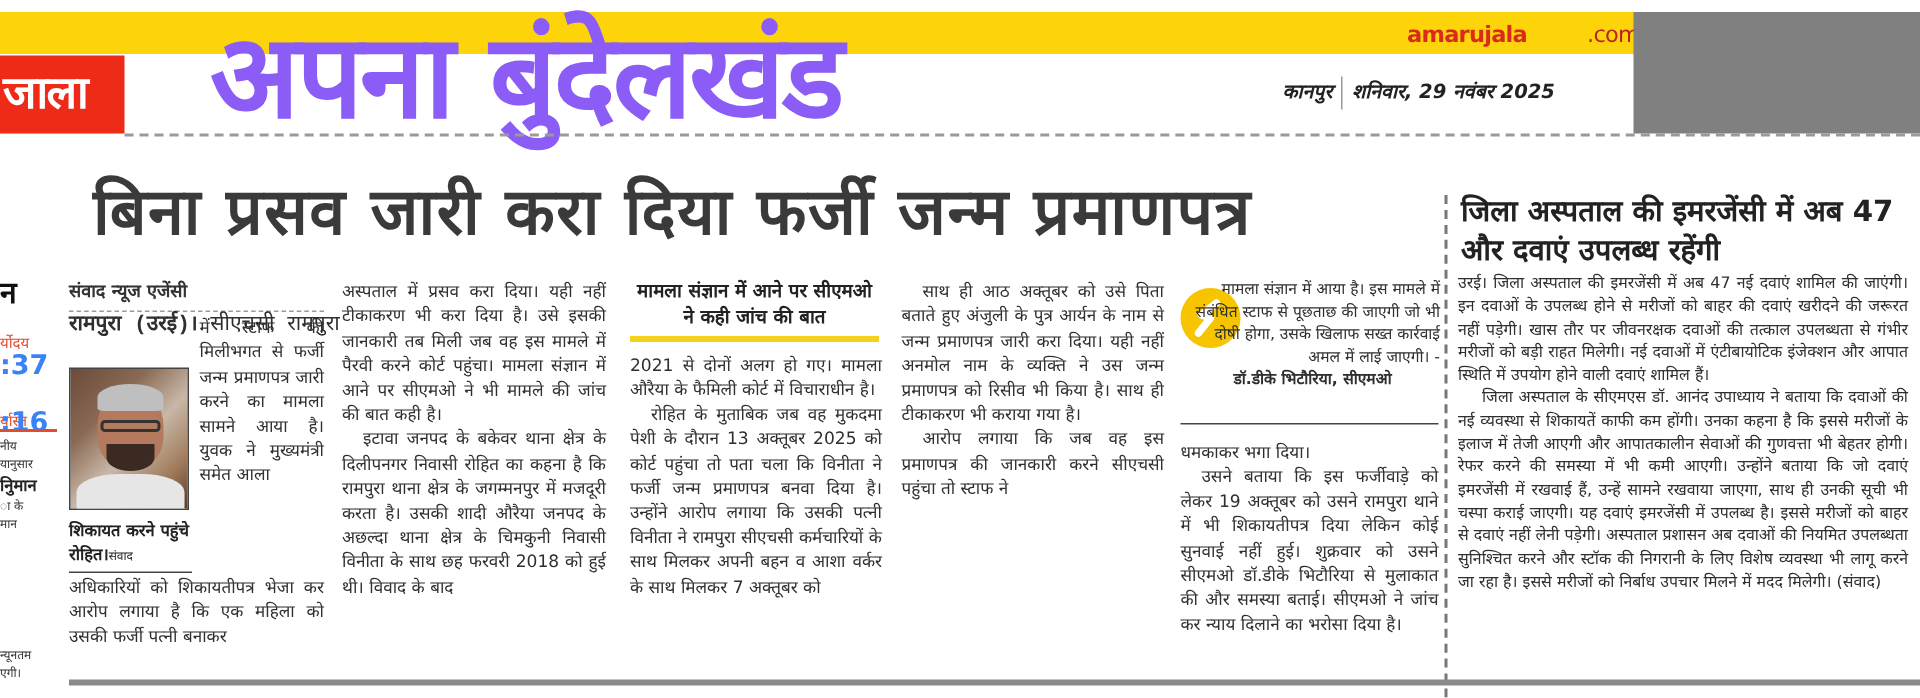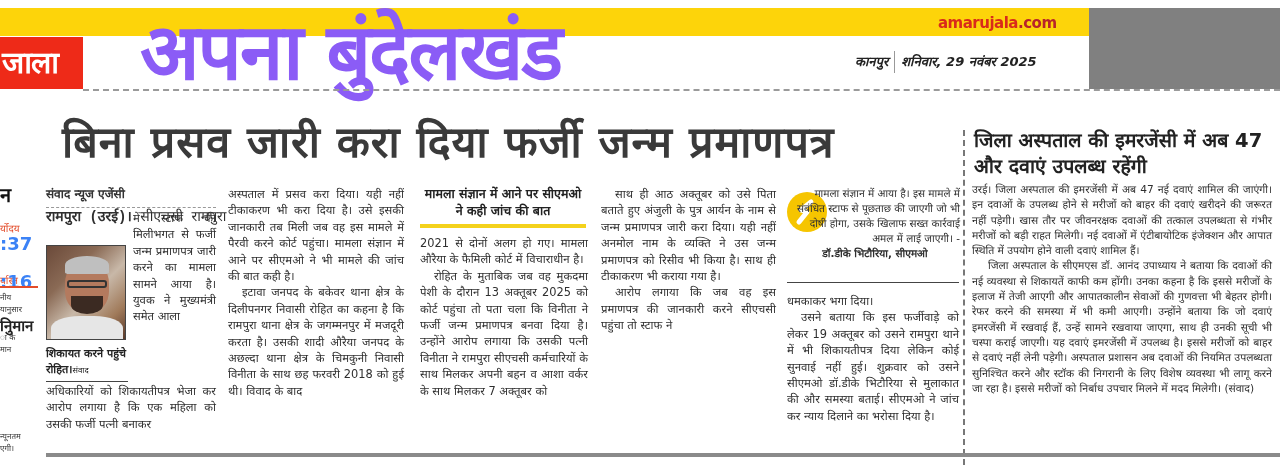--- a/index.html
+++ b/index.html
@@ -4,36 +4,36 @@
 <style>
   * { box-sizing: border-box; margin: 0; padding: 0; }
   html, body { width: 1280px; height: 465px; overflow: hidden; background: #ffffff; }
   body { position: relative; font-family: "DejaVu Sans", sans-serif; color: #2a2a2a; }
 
   
   .yellow-band { position: absolute; left: 0; top: 8px; width: 1109px; height: 28px; background: #fdd40a; }
   .brand-red { position: absolute; left: 0; top: 37px; width: 83px; height: 52px; background: #ee2a18; color: #fff; font-weight: bold; font-size: 30px; line-height: 52px; padding-left: 2px; letter-spacing: -1px; }
   .section-title { position: absolute; left: 140px; top: 2px; font-family: "DejaVu Sans", sans-serif; font-weight: bold; font-size: 78px; color: #8b5cf6; letter-spacing: -2px; line-height: 100px; white-space: nowrap; }
   .site-link { position: absolute; left: 938px; top: 14px; font-size: 15px; font-weight: bold; color: #d92a1b; letter-spacing: -0.5px; }
-  .site-link .tld { color: #b8232a; font-weight: bold; }
+  .site-link .tld { color: #b8232a; font-weight: normal; padding-left: 40px; }
   .dateline { position: absolute; left: 855px; top: 51px; font-size: 13px; font-weight: bold; color: #222; white-space: nowrap; font-style: italic; }
   .dateline .sep { display: inline-block; width: 1px; height: 22px; background: #999; vertical-align: middle; margin: 0 6px; }
   .grey-box { position: absolute; left: 1089px; top: 8px; width: 191px; height: 81px; background: #808080; }
   .masthead-rule { position: absolute; left: 83px; top: 89px; width: 1197px; border-top: 2px dashed #9a9a9a; }
 
   
   .main-headline { position: absolute; left: 62px; top: 114px; font-size: 43px; font-weight: bold; color: #3a3a3a; letter-spacing: 1px; white-space: nowrap; line-height: 56px; }
 
   
   .sidebar { position: absolute; left: 0; top: 175px; width: 40px; height: 290px; overflow: hidden; font-size: 9px; color: #333; }
   .sb-head { position: absolute; left: 0; top: 6px; font-size: 20px; font-weight: bold; color: #111; }
   .sb-red { color: #e34c2a; font-size: 10px; position: absolute; left: 0; }
   .sb-time { position: absolute; left: 0; font-size: 18px; font-weight: bold; color: #3b82f6; }
   .sb-small { position: absolute; left: 0; font-size: 8px; color: #333; white-space: nowrap; }
-  .sb-bold { position: absolute; left: 0; font-size: 15px; font-weight: bold; color: #222; white-space: nowrap; }
+  .sb-bold { position: absolute; left: 0; font-size: 11px; font-weight: bold; color: #222; white-space: nowrap; }
   .sb-redbar { position: absolute; left: 0; top: 111px; width: 38px; height: 2px; background: #e34c2a; }
 
   
   .col { position: absolute; top: 186px; font-size: 11.4px; line-height: 16.4px; color: #2f2f2f; text-align: justify; }
   .col p { margin: 0; }
   .col .indent { text-indent: 14px; }
   .byline { position: absolute; left: 46px; top: 185px; font-size: 12px; color: #333; font-weight: bold; }
   .byline-rule { position: absolute; left: 46px; top: 207px; width: 170px; border-top: 1px dashed #999; }
   .dateline-lead { font-weight: bold; }
 

